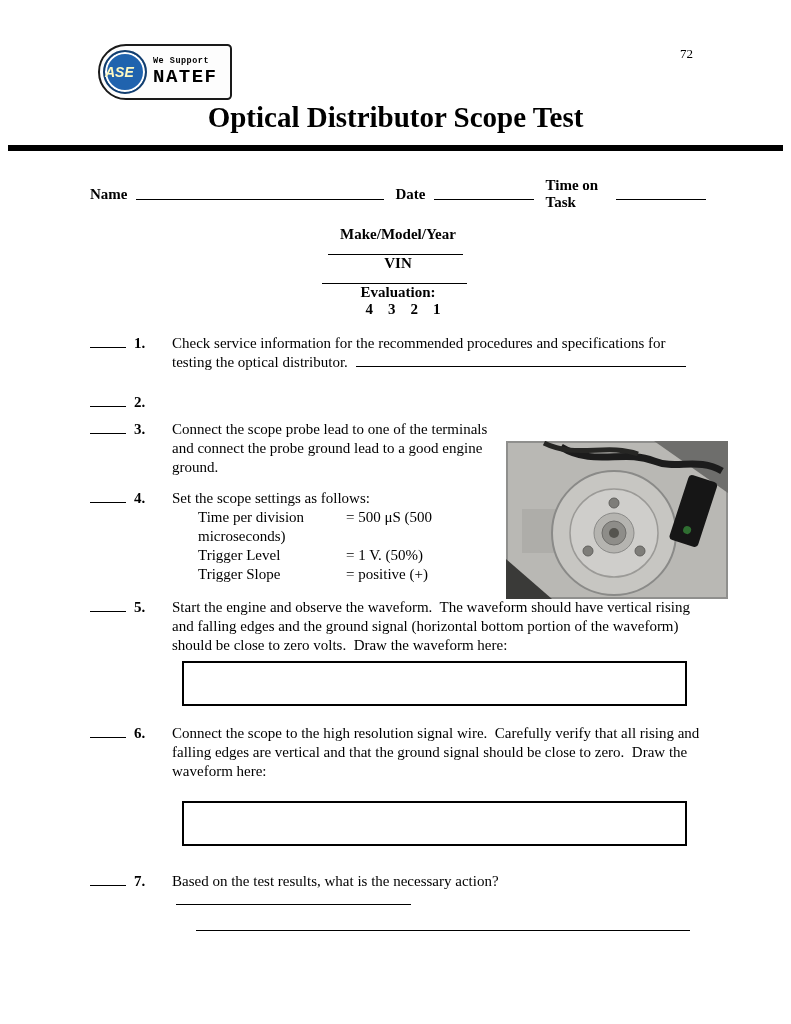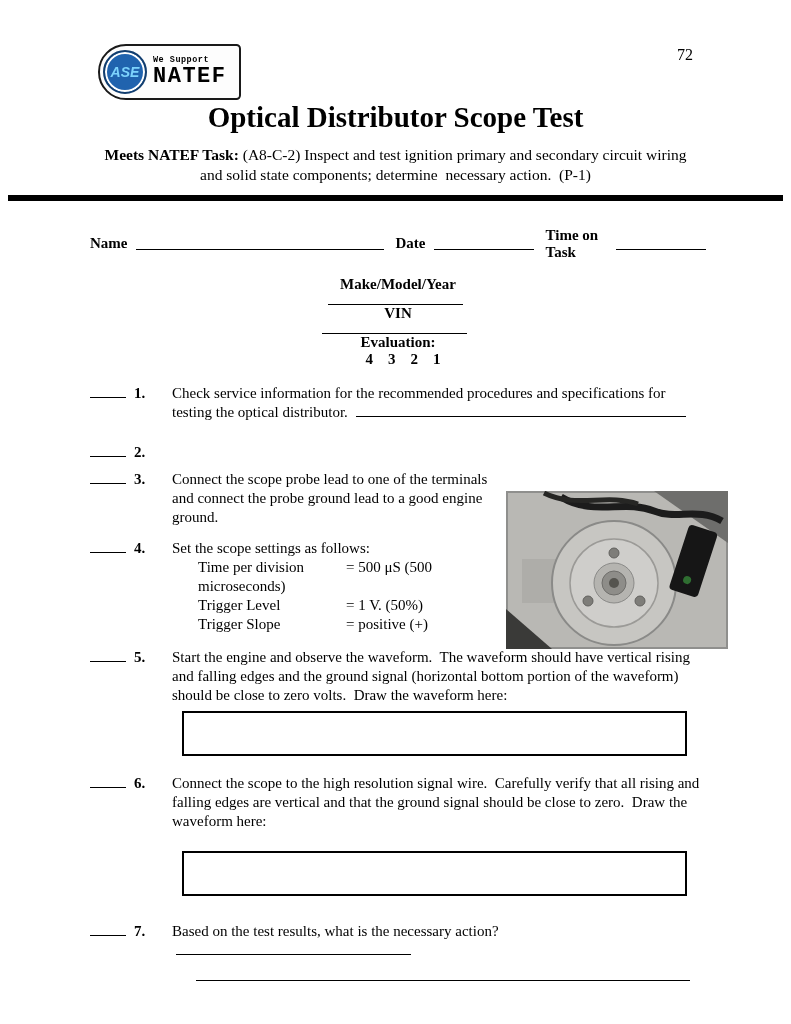--- a/index.html
+++ b/index.html
@@ -3,39 +3,39 @@
 <meta charset="utf-8">
 <style>
   * { box-sizing: border-box; }
   html, body { margin: 0; padding: 0; background: #ffffff; }
   .page {
     width: 791px; height: 1024px; position: relative; overflow: hidden;
     background: #ffffff; color: #000;
     font-family: "Liberation Serif", serif; font-size: 15px;
   }
   .pre { white-space: pre-wrap; }
-  .page-number { position: absolute; top: 46px; right: 98px; font-size: 16px; }
+  .page-number { position: absolute; top: 46px; right: 98px; font-size: 13px; }
 
   
   .logo {
     position: absolute; top: 44px; left: 98px; height: 56px;
     display: flex; align-items: center; gap: 6px;
     border: 2px solid #1a1a1a; border-radius: 30px 5px 5px 30px;
     padding: 2px 12px 2px 3px; background: #fdfdfd;
   }
   .ase-circle {
     width: 44px; height: 44px; border-radius: 50%;
     background: #2063ae; border: 2px solid #123e6f;
     box-shadow: inset 0 0 0 2px #fff;
-    color: #7dd3fc; display: flex; align-items: center; justify-content: center;
+    color: #fef9c3; display: flex; align-items: center; 
     font-family: "Liberation Sans", sans-serif; font-style: italic; font-weight: bold; font-size: 14px;
   }
   .logo-text { font-family: Liberation Mono, monospace; line-height: 1; }
   .we-support { font-size: 8.5px; font-weight: bold; letter-spacing: .5px; margin-bottom: 2px; }
-  .natef { font-size: 22px; font-weight: bold; letter-spacing: 1.5px; }
+  .natef { font-size: 19px; font-weight: bold; letter-spacing: 1.5px; }
 
   
   .title { margin: 11px; padding-top: 90px; text-align: center; font-size: 29px; font-weight: bold; }
   .task { text-align: center; font-size: 15.5px; line-height: 1.32; margin-top: 2px; }
   .task-label { font-weight: bold; }
   .rule { height: 6px; background: #000; margin: 9px 8px 0; }
 
   
   .content { margin: 26px 85px 0 90px; position: relative; }
   .blank { display: inline-block; border-bottom: 1.5px solid #000; height: 12px; vertical-align: baseline; }
@@ -73,25 +73,20 @@
       <span>ASE</span>
     </div>
     <div class="logo-text">
       <div class="we-support">We Support</div>
       <div class="natef">NATEF</div>
     </div>
   </div>
 
   <h1 class="title">Optical Distributor Scope Test</h1>
 
-  <div class="task">
-    <span class="task-label">Meets NATEF Task:</span>
-    <span class="pre">(A8-C-2) Inspect and test ignition primary and secondary circuit wiring</span><br>
-    <span class="pre">and solid state components; determine  necessary action.  (P-1)</span>
-  </div>
 
   <div class="rule"></div>
 
   <div class="content">
 
     <div class="form-row">
       <span>Name</span>
       <span class="blank" style="width:248px; margin:0 12px 0 8px;"></span>
       <span>Date</span>
       <span class="blank" style="width:100px; margin:0 12px 0 8px;"></span>

